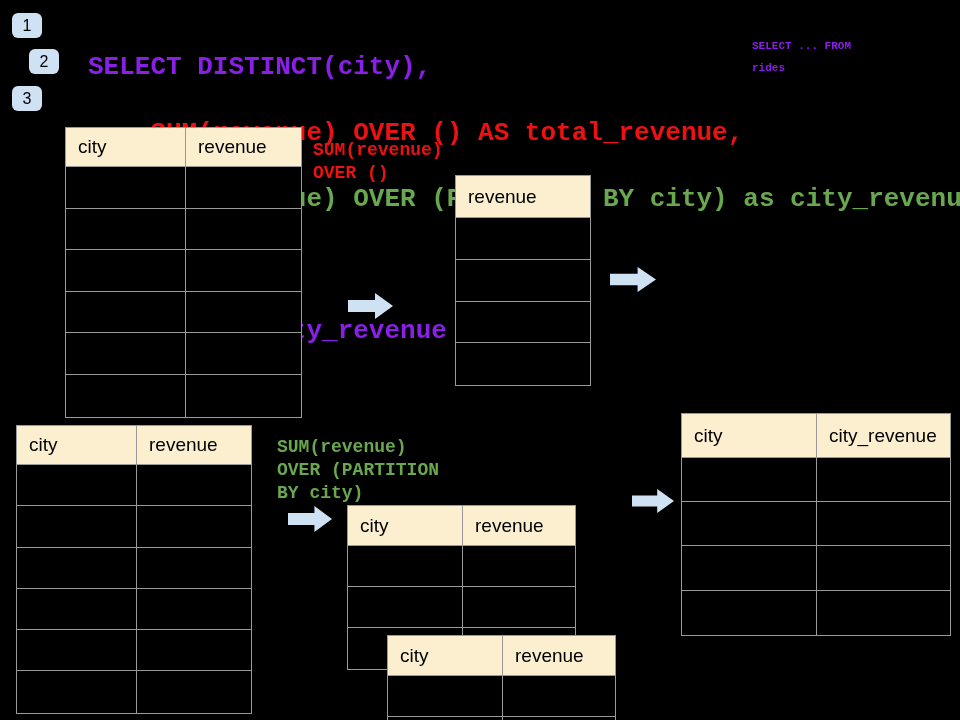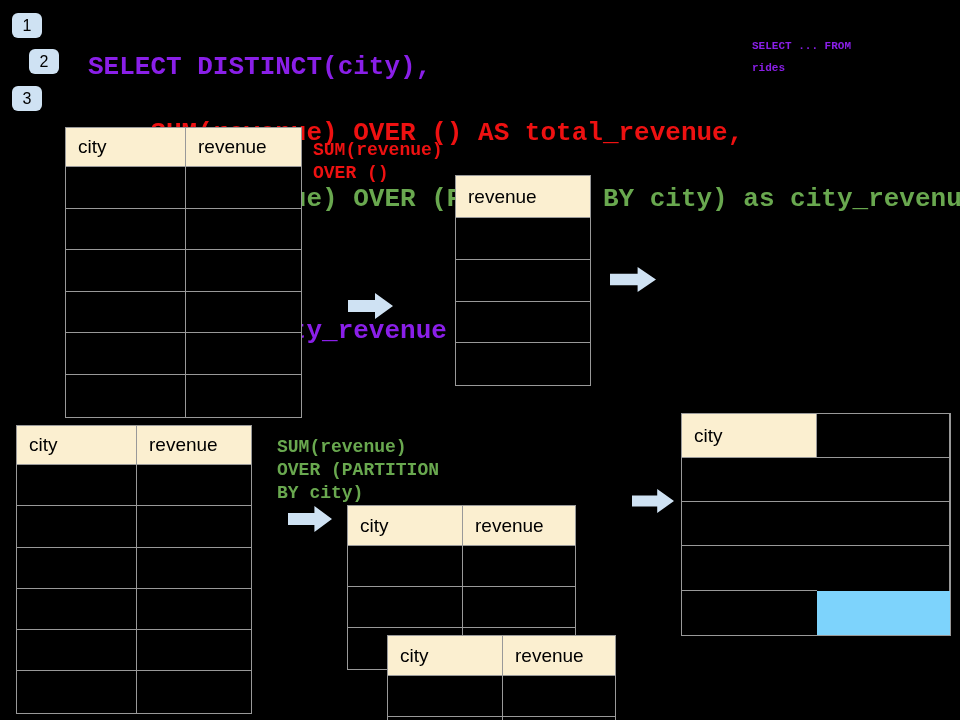--- a/index.html
+++ b/index.html
@@ -40,21 +40,21 @@
     color: #000; font-size: 16px;
     display: flex; align-items: center; justify-content: center;
   }
   .badge-1 { left: 12px; top: 13px; }
   .badge-2 { left: 29px; top: 49px; }
   .badge-3 { left: 12px; top: 86px; }
 
   
   .tbl {
     position: absolute; display: grid;
-    background: #7dd3fc;
+    background: #404040;
     border: 1.5px solid var(--table-border, #999);
   }
   .cell {
     background: #000;
     border-right: 1.5px solid var(--table-border, #999);
     border-bottom: 1.5px solid var(--table-border, #999);
     box-sizing: border-box;
   }
   .cell.last-col { border-right: none; }
   .cell.last-row { border-bottom: none; }
@@ -163,20 +163,21 @@
   <div class="tbl t5">
       <div class="cell hdr">city</div>
       <div class="cell hdr last-col">revenue</div>
       <div class="cell"></div>
       <div class="cell last-col"></div>
       <div class="cell last-row"></div>
       <div class="cell last-col last-row"></div>
     </div>
   <div class="tbl t6">
       <div class="cell hdr">city</div>
+      <div class="cell hdr last-col">city_revenue</div>
       <div class="cell"></div>
       <div class="cell last-col"></div>
       <div class="cell"></div>
       <div class="cell last-col"></div>
       <div class="cell"></div>
       <div class="cell last-col"></div>
       <div class="cell last-row"></div>
       <div class="cell last-col last-row"></div>
     </div>
 

